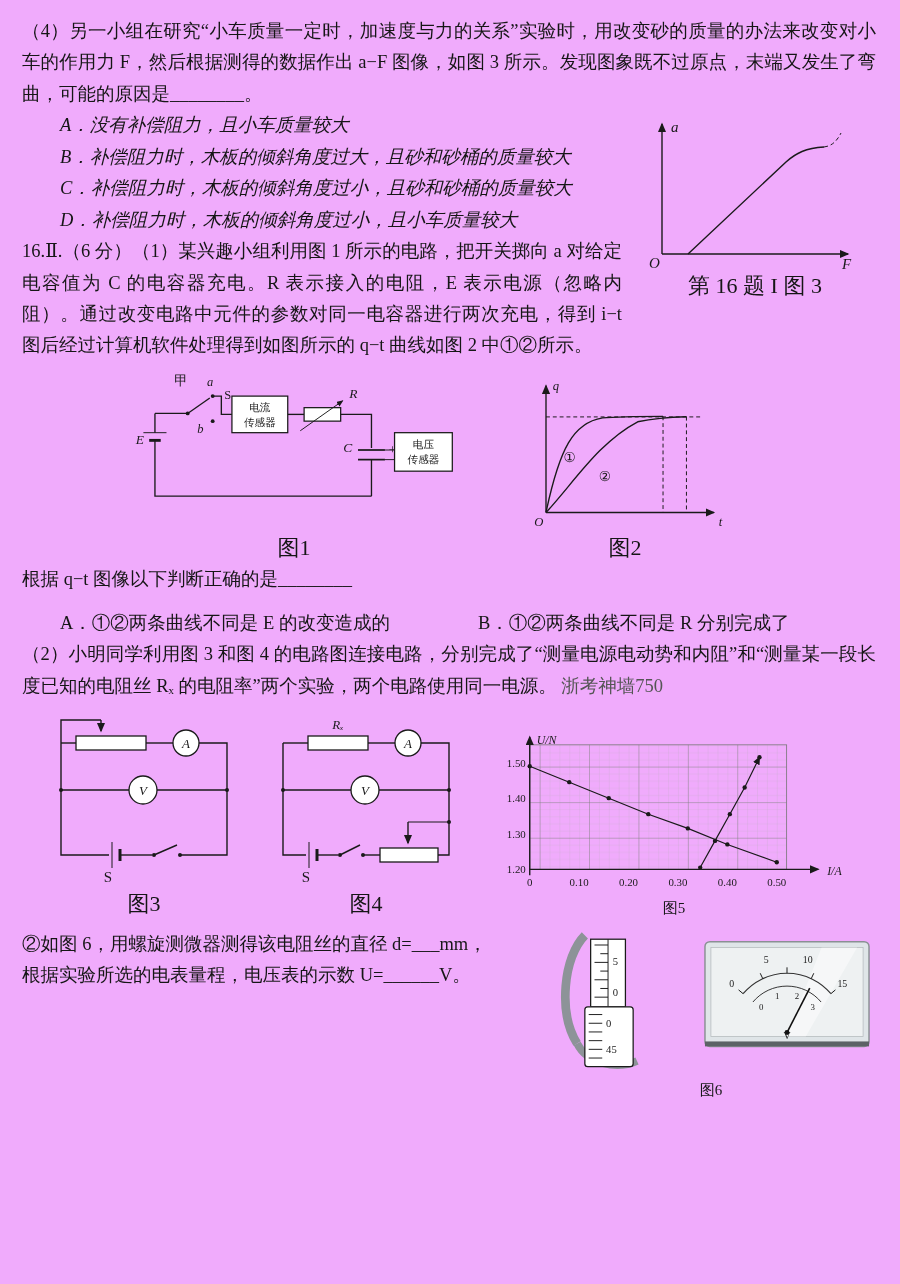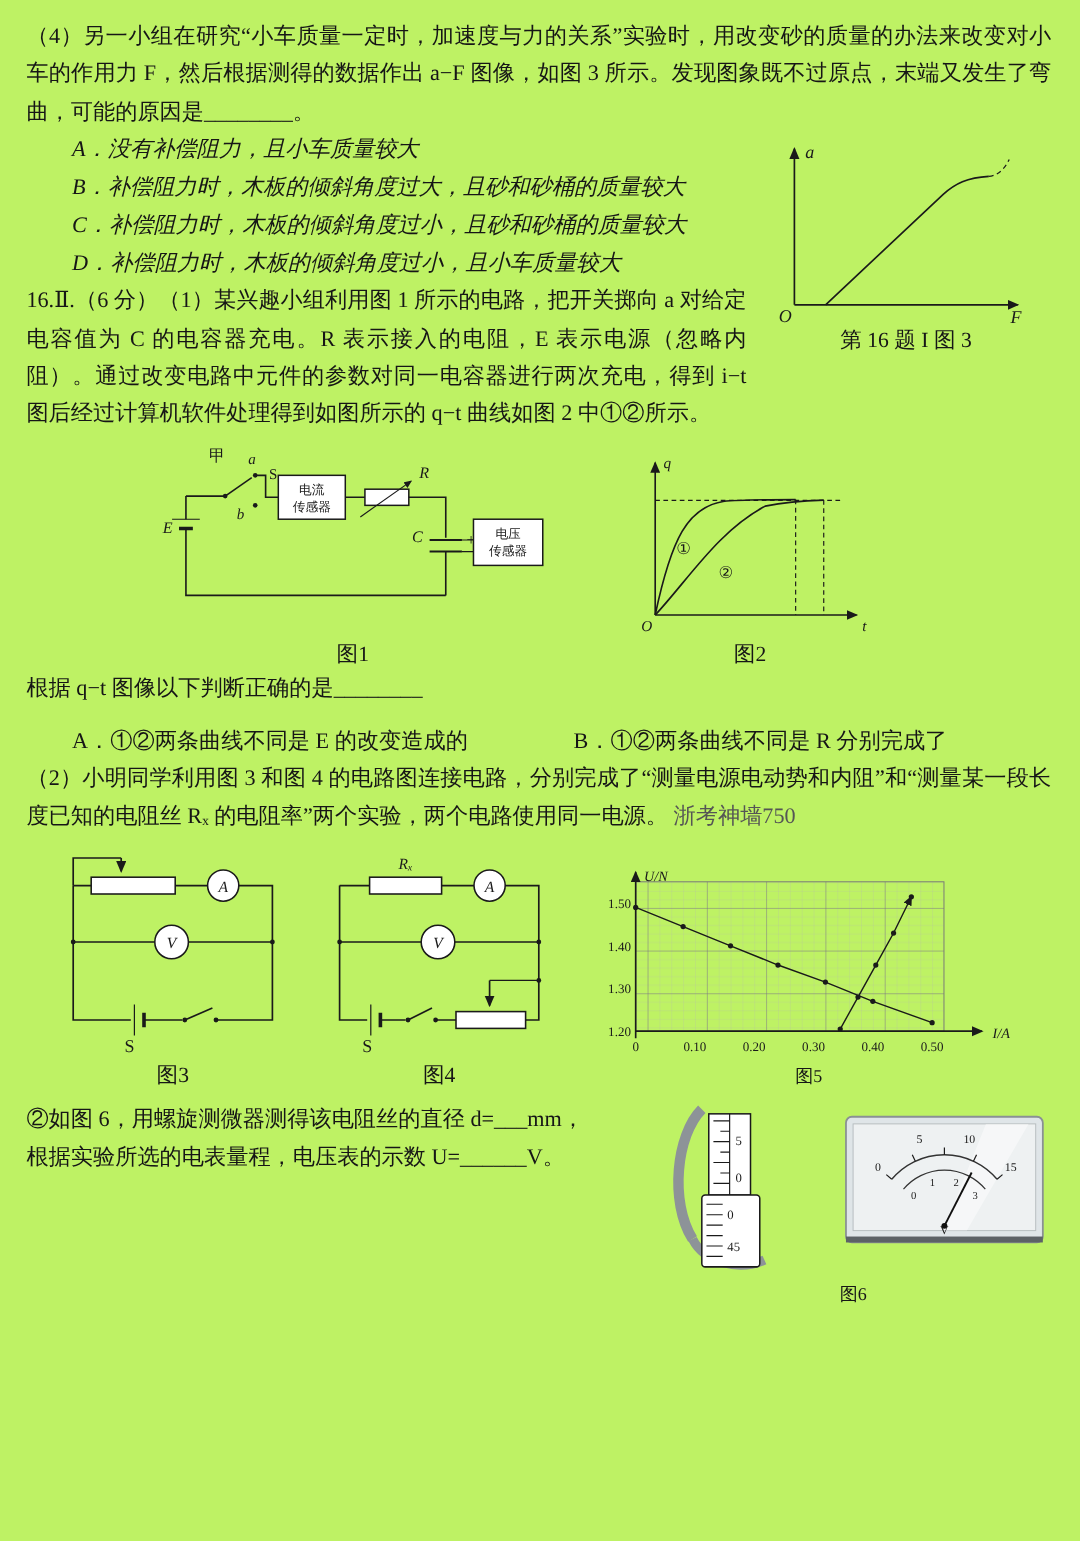--- a/index.html
+++ b/index.html
@@ -1,26 +1,26 @@
 <!DOCTYPE html>
 <html><head>
 <meta charset="utf-8">
 <style>
   * { margin:0; padding:0; box-sizing:border-box; }
   html,body { background:#e9e9e7; }
   .page {
-    width:900px; height:1284px; margin:0 auto; background:#bef264;
+    width:900px; height:1284px; margin:0 auto; background:#f0abfc;
     padding:16px 24px 0 22px; overflow:hidden; position:relative;
     font-family:"Liberation Serif","DejaVu Serif",serif;
     font-size:18.5px; line-height:1.7; color:#161616;
   }
   .para { text-align:justify; }
   .opts div { padding-left:38px;font-style:italic; }
   .fig-float { float:right; width:242px; text-align:center; margin:2px 0 4px 12px; }
-  .fig-caption { font-size:18px; line-height:1.3; margin-top:2px; }
+  .fig-caption { font-size:22px; line-height:1.3; margin-top:2px; }
   .figrow1 { display:flex; align-items:flex-end; gap:58px; margin:6px 0 2px 106px; clear:both; }
   .figblock { text-align:center; }
   .judge-row { display:grid; grid-template-columns:418px 1fr; padding-left:38px;margin-top:12px; }
   .figrow2 { display:flex; align-items:flex-end; gap:26px; margin:8px 0 0 24px; }
   .sec6 { display:flex; margin-top:10px; }
   .sec6-text { width:524px; }
   .sec6-figs { flex:1; text-align:center; }
   .sec6-figs-row { display:flex; gap:26px; justify-content:center; align-items:flex-start; }
   .wm { color:#555; }
   svg { display:block; margin:0 auto; }

